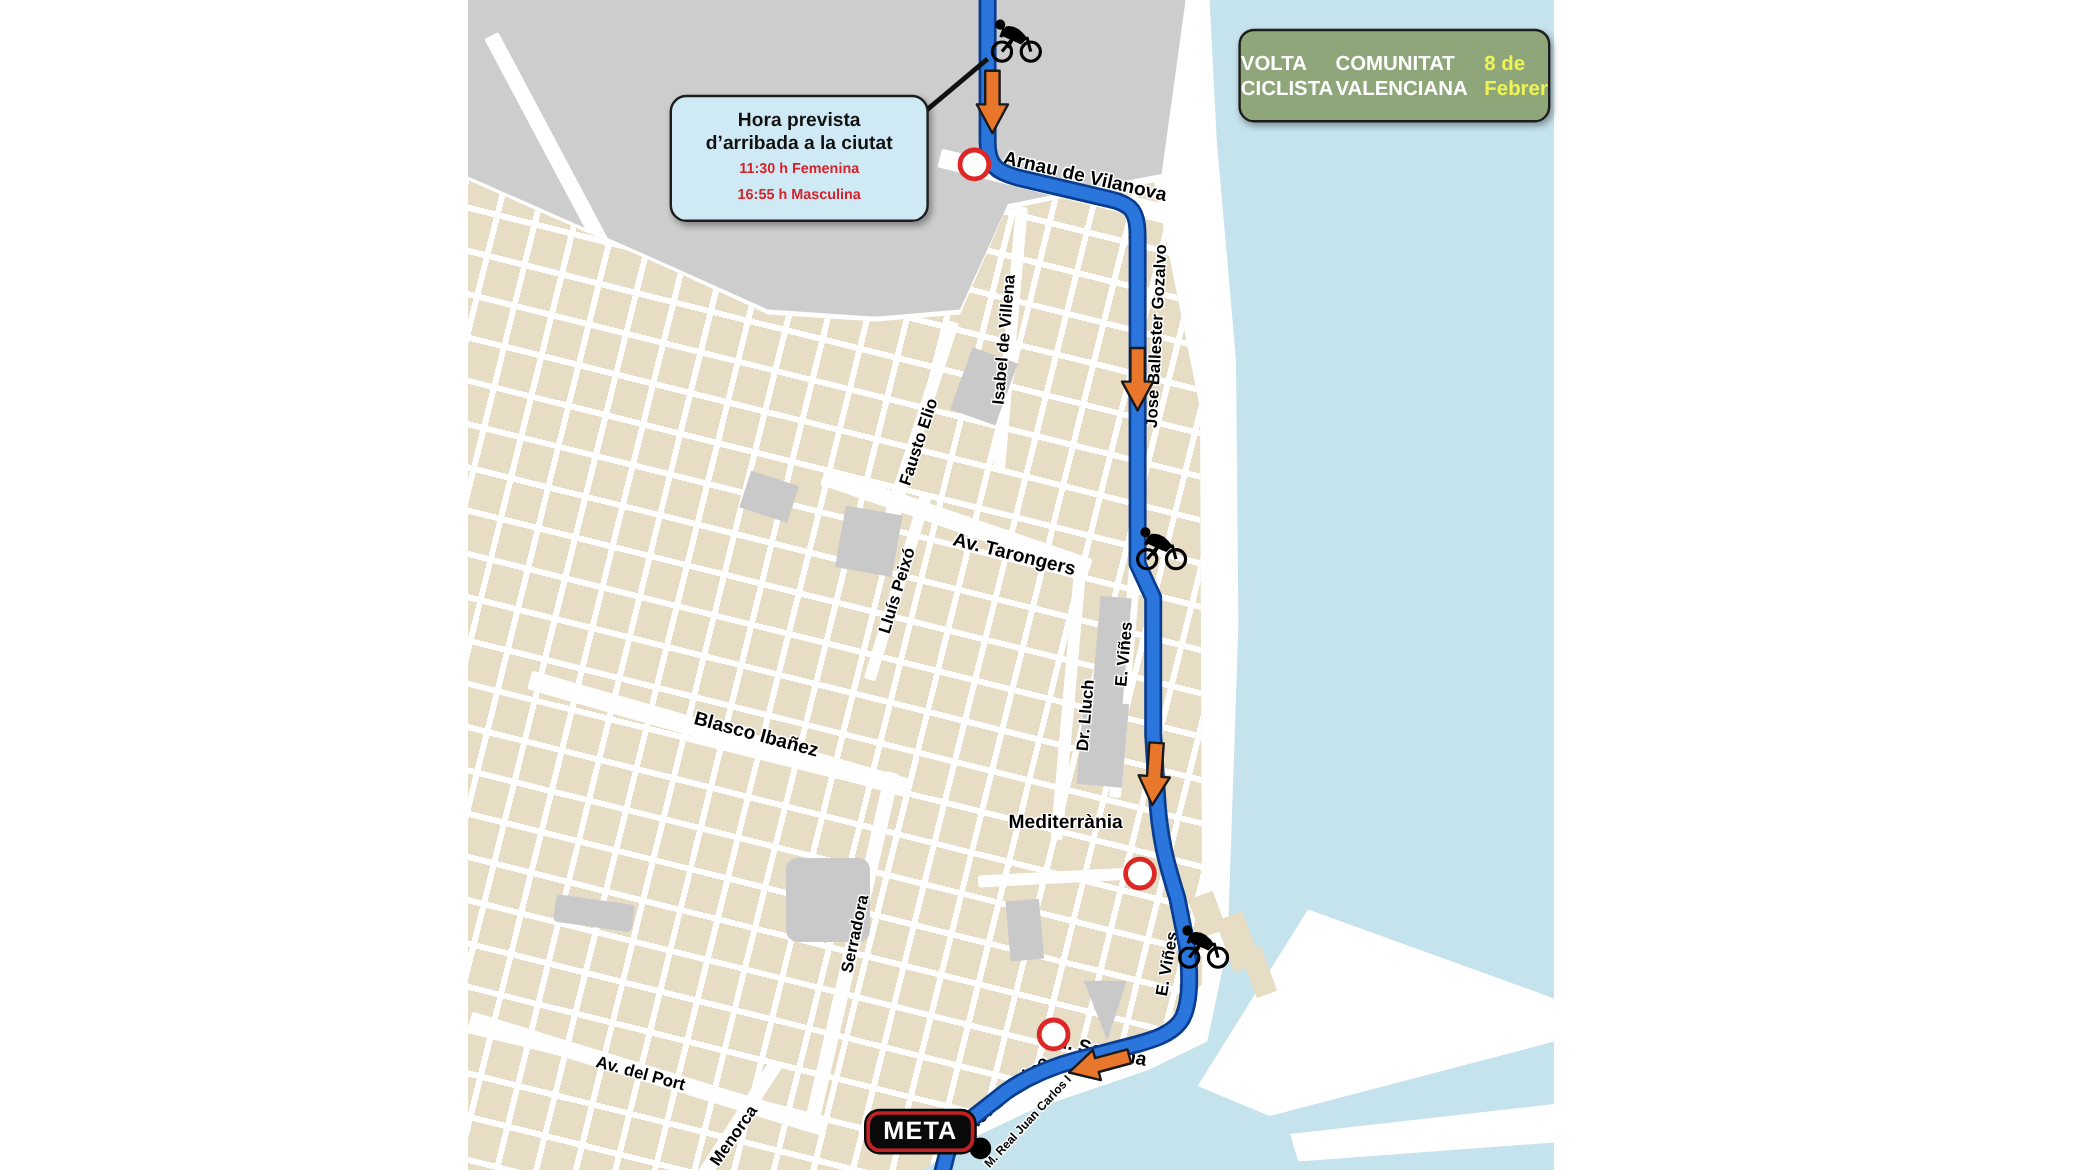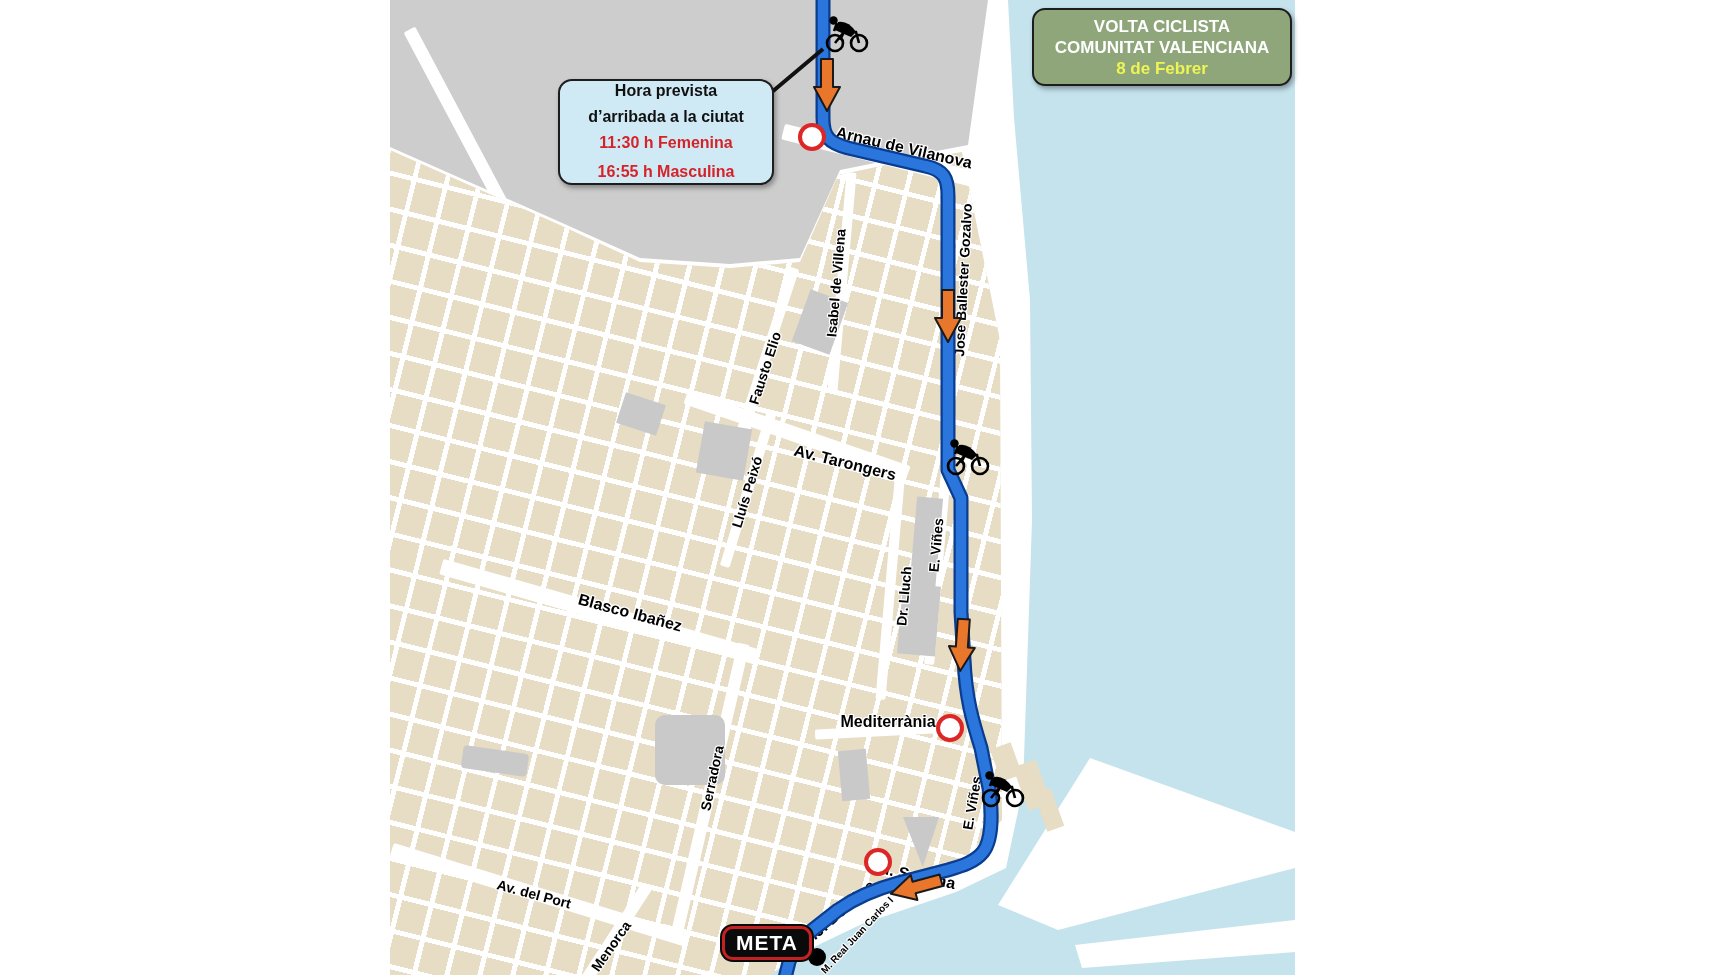--- a/index.html
+++ b/index.html
@@ -30,30 +30,30 @@
   
   .checkpoint{position:absolute;width:20px;height:20px;border-radius:50%;background:#fff;border:4px solid #dd2727;transform:translate(-50%,-50%);}
   #meta-dot{position:absolute;width:18px;height:18px;border-radius:50%;background:#000;transform:translate(-50%,-50%);}
   .route-arrow{position:absolute;transform:translate(-50%,-50%) rotate(var(--r,0deg));}
   .cyclist{position:absolute;transform:translate(-50%,-50%);}
   
   #ajuntament-badge{position:absolute;left:433px;top:13px;width:178px;height:55px;background:#f3d60b;
     border-radius:9px;display:flex;align-items:center;gap:6px;padding:0 8px;box-sizing:border-box;
     box-shadow:2px 3px 5px rgba(0,0,0,.35);}
   #ajuntament-badge .txt{font-weight:bold;font-size:15px;line-height:17px;color:#111;}
-  #event-badge{position:absolute;left:1032px;top:8px;width:256px;height:74px;background:#8ea67a;
-    border:2px solid #1d1d1d;border-radius:13px;display:flex;flex-direction:column;justify-content:center;
-    align-items:center;box-shadow:2px 3px 5px rgba(0,0,0,.35);text-align:center;}
+  #event-badge{position:absolute;left:1032px;top:24px;width:256px;height:74px;background:#8ea67a;
+    border:2px solid #1d1d1d;border-radius:13px;display:flex;flex-direction:row;justify-content:center;
+    align-items:center;box-shadow:2px 3px 5px rgba(0,0,0,.35);}
   #event-badge .t{font-weight:bold;font-size:17px;line-height:21px;color:#fff;}
   #event-badge .d{font-weight:bold;font-size:17px;line-height:21px;color:#eef453;}
   #arrival-box{position:absolute;left:558px;top:79px;width:212px;height:102px;background:#cfeaf5;
-    border:2px solid #1d1d1d;border-radius:14px;display:flex;flex-direction:column;justify-content:space-between;
+    border:2px solid #1d1d1d;border-radius:14px;display:flex;flex-direction:column;justify-content:center;
     align-items:center;box-shadow:2px 3px 5px rgba(0,0,0,.35);}
   #arrival-box .h{font-weight:bold;font-size:16px;line-height:19px;color:#111;}
-  #arrival-box .r{font-weight:bold;font-size:16px;line-height:22px;color:#d62329;}
+  #arrival-box .r{font-weight:bold;font-size:12px;line-height:22px;color:#d62329;}
   #meta-badge{position:absolute;left:722px;top:926px;background:#0a0a0a;color:#fff;font-weight:bold;
     font-size:21px;letter-spacing:1px;padding:2px 11px;border:3px solid #c42222;border-radius:11px;
     box-shadow:0 0 0 2px #0a0a0a;}
 </style>
 </head>
 <body>
 
 <div id="canvas">
 
   <div id="water"></div>
@@ -95,21 +95,21 @@
 
   <div class="street-label lg" style="--r:13deg;left:904px;top:148px;">Arnau de Vilanova</div>
   <div class="street-label" style="--r:-85deg;left:836px;top:283px;">Isabel de Villena</div>
   <div class="street-label" style="--r:-87deg;left:963px;top:280px;">Jose Ballester Gozalvo</div>
   <div class="street-label" style="--r:-72deg;left:765px;top:368px;">Fausto Elio</div>
   <div class="street-label lg" style="--r:14deg;left:845px;top:463px;">Av. Tarongers</div>
   <div class="street-label" style="--r:-73deg;left:747px;top:492px;">Lluís Peixó</div>
   <div class="street-label" style="--r:-85deg;left:936px;top:545px;">E. Viñes</div>
   <div class="street-label" style="--r:-85deg;left:904px;top:596px;">Dr. Lluch</div>
   <div class="street-label lg" style="--r:15deg;left:630px;top:613px;">Blasco Ibañez</div>
-  <div class="street-label lg" style="--r:0deg;left:888px;top:722px;">Mediterrània</div>
+  <div class="street-label lg" style="--r:0deg;left:888px;top:686px;">Mediterrània</div>
   <div class="street-label" style="--r:-78deg;left:712px;top:778px;">Serradora</div>
   <div class="street-label" style="--r:-80deg;left:972px;top:803px;">E. Viñes</div>
   <div class="street-label lg" style="--r:12deg;left:916px;top:876px;">M. Sopena</div>
   <div class="street-label lg" style="--r:-41deg;left:839px;top:913px;">J.J. Dómine</div>
   <div class="street-label" style="--r:15deg;left:534px;top:894px;">Av. del Port</div>
   <div class="street-label" style="--r:-55deg;left:611px;top:946px;">Menorca</div>
   <div class="street-label sm" style="--r:-47deg;left:857px;top:935px;">M. Real Juan Carlos I</div>
 
   <svg class="abs" width="1733" height="975" viewBox="0 0 1733 975" style="left:0;top:0;">
     <path d="M823,-6 L823,118 C823,138 830,143 848,148 L925,166 C944,170 948,178 948,196 L948,470 L961,498 L961,612 L964,660 C966,700 973,722 981,748 L989,788 C993,818 991,842 983,852 C975,862 962,866 948,870 L898,883 C872,890 852,900 838,910 L810,932 C798,942 793,950 789,962 L785,978" fill="none" stroke="#0a3d8f" stroke-width="15" stroke-linecap="round" stroke-linejoin="round"></path>

